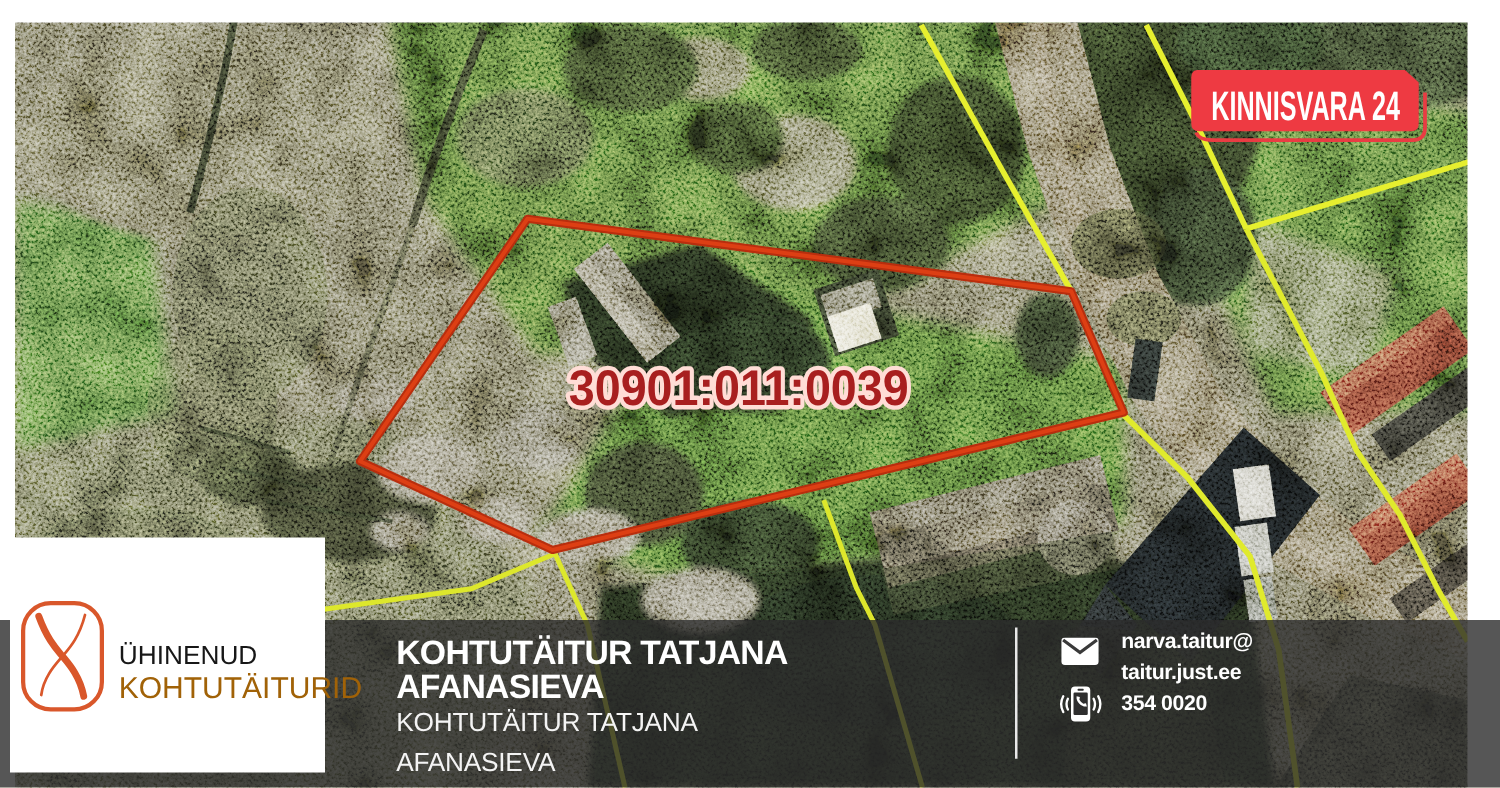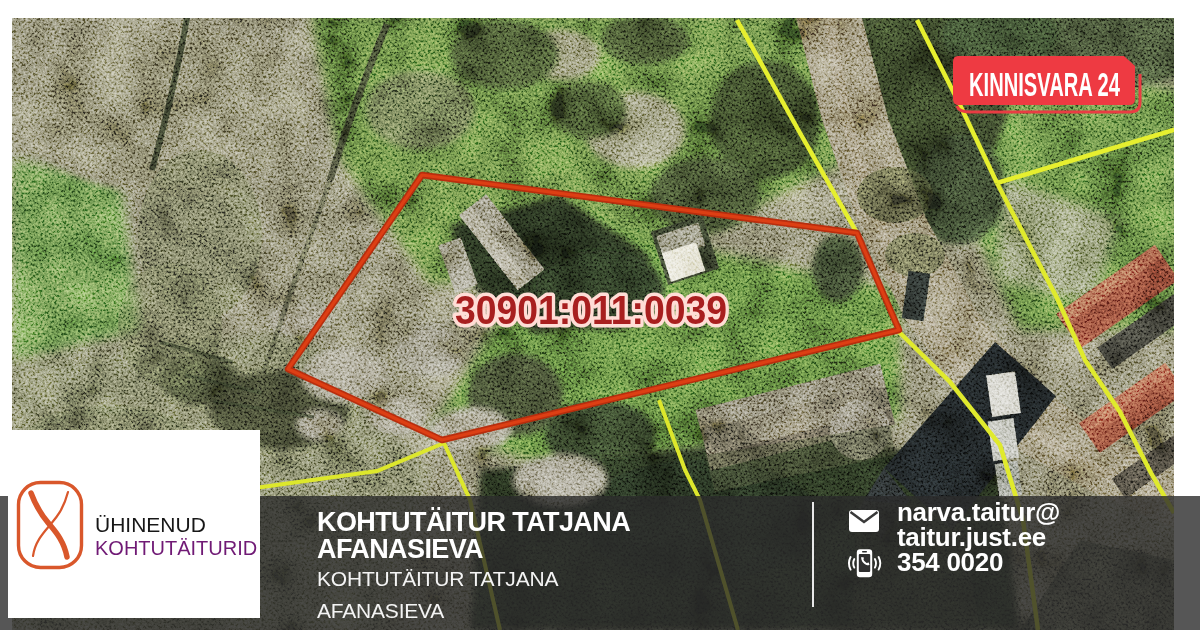--- a/index.html
+++ b/index.html
@@ -212,24 +212,24 @@
 
 <svg class="abs" style="left:845px;top:548px" width="38" height="31" viewBox="0 0 38 31">
 <rect x="11.8" y="1.2" width="15.4" height="28" rx="3.2" fill="#ffffff"></rect>
 <rect x="13.8" y="6" width="11.4" height="18" rx="1" fill="#2e2e2e"></rect>
 <rect x="17" y="3" width="5" height="1.5" rx="0.7" fill="#2e2e2e"></rect>
 <path d="M16.3,8.9 c-0.4,2 0.5,4.3 2.2,6 c1.7,1.7 4,2.6 6,2.2 l-0.7,-2.6 -2.2,0.4 c-1.2,-0.7 -2.4,-1.9 -3.1,-3.1 l0.4,-2.2 z" fill="#ffffff"></path>
 <path d="M9.3,11 q-2.2,4.3 0,8.6 M5.6,9 q-3.4,6.3 0,12.6" stroke="#ffffff" stroke-width="1.9" fill="none" stroke-linecap="round"></path>
 <path d="M29.9,11 q2.2,4.3 0,8.6 M33.6,9 q3.4,6.3 0,12.6" stroke="#ffffff" stroke-width="1.9" fill="none" stroke-linecap="round"></path>
 </svg>
 
-<div class="abs" style="left:897px;top:500px;width:300px;font-weight:bold;font-size:26px;line-height:25px;letter-spacing:-0.3px;color:#ffffff">narva.taitur@<br>taitur.just.ee<br>354 0020</div>
+<div class="abs" style="left:897px;top:500px;width:300px;font-weight:bold;font-size:17px;line-height:25px;letter-spacing:-0.3px;color:#ffffff">narva.taitur@<br>taitur.just.ee<br>354 0020</div>
 
 <div class="abs" style="left:8px;top:430px;width:252px;height:188px;background:#ffffff"></div>
 
 <svg class="abs" style="left:15px;top:479px" width="70" height="92" viewBox="0 0 70 92">
 <rect x="3.5" y="3.5" width="63" height="85" rx="22" fill="none" stroke="#d9572b" stroke-width="3.4"></rect>
 <path d="M16,14 C23,33 30,40 35,46 C40,52 49,62 52,78" stroke="#d9572b" stroke-width="5.5" fill="none" stroke-linecap="round"></path>
 <path d="M53,13 C48,32 40,40 35,46 C30,52 20,62 18,77" stroke="#d9572b" stroke-width="2.2" fill="none" stroke-linecap="round"></path>
 </svg>
 
 <div class="abs" style="left:95px;top:513px;font-weight:normal;font-size:21px;color:#171717">ÜHINENUD</div>
-<div class="abs" style="left:95px;top:537px;font-size:20px;letter-spacing:0px;color:#701a75">KOHTUTÄITURID</div>
+<div class="abs" style="left:95px;top:537px;font-size:24px;letter-spacing:0px;color:#a16207">KOHTUTÄITURID</div>
 
 </body></html>

